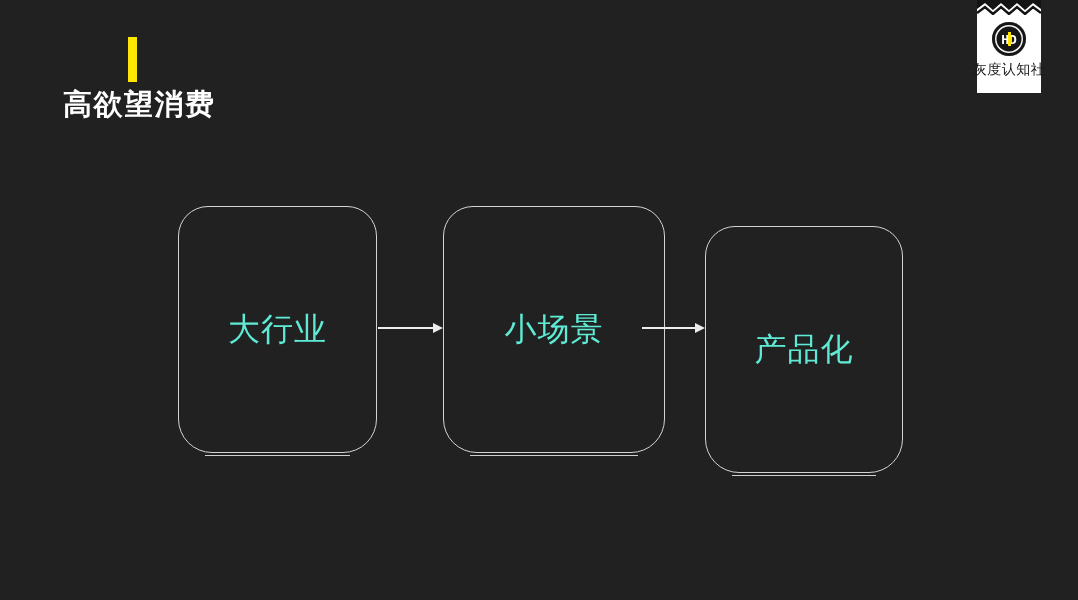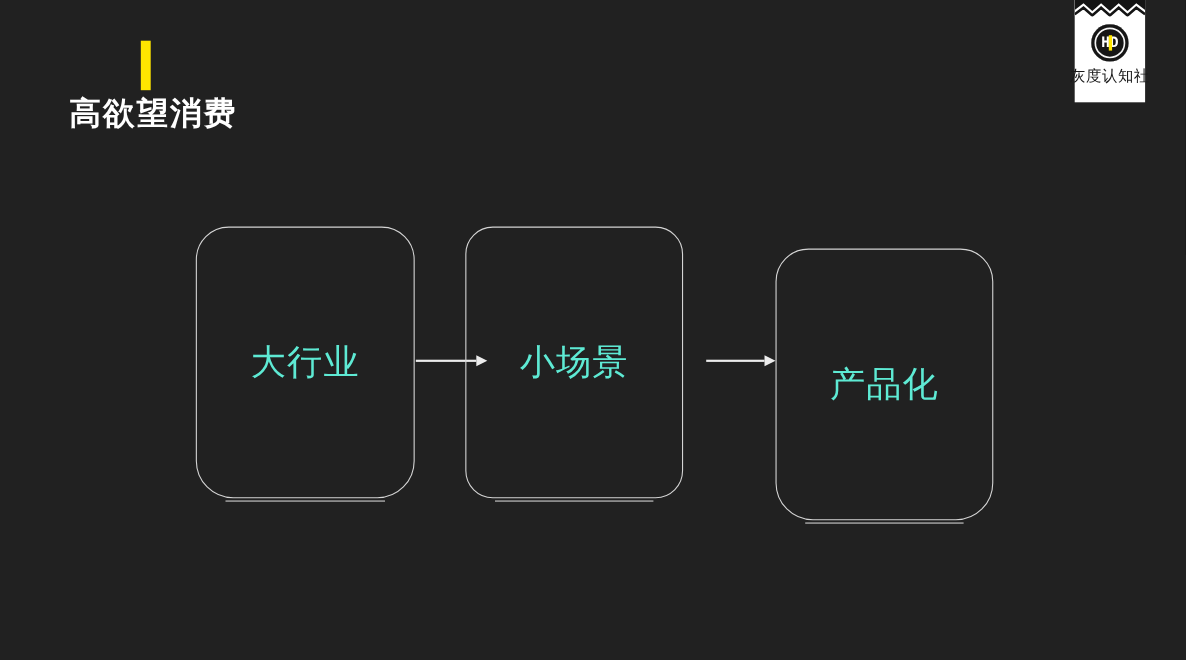--- a/index.html
+++ b/index.html
@@ -116,21 +116,21 @@
   
   .node::after {
     content: "";
     position: absolute;
     left: 26px;
     right: 26px;
     bottom: -4px;
     border-bottom: 1.6px solid #cfcfcf;
   }
   .node-1 { left: 178px; width: 199px; }
-  .node-2 { left: 423px; width: 198px; border-radius: 25px; }
+  .node-2 { left: 443px; width: 222px; }
   .node-3 { left: 705px; width: 198px; margin-top: 20px; }
 
   .arrow {
     position: absolute;
     top: 323px;
     height: 10px;
     display: flex;
     align-items: center;
   }
   .arrow-1 { left: 378px; width: 65px; }

